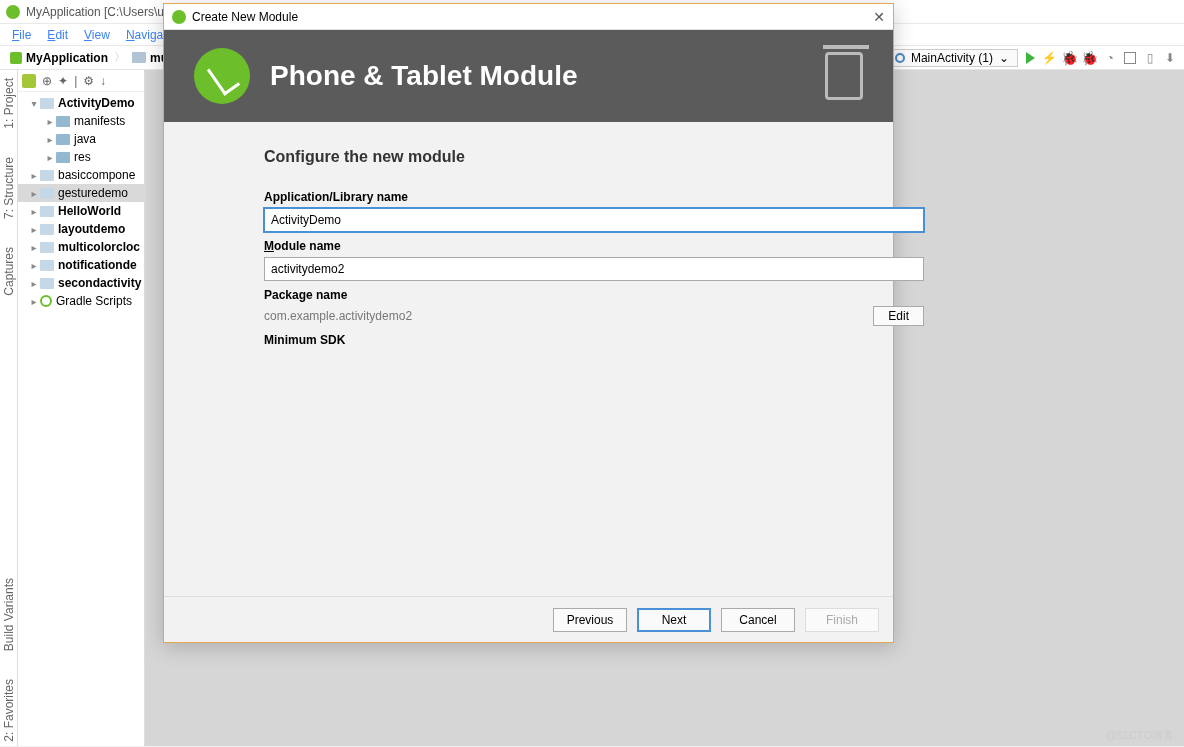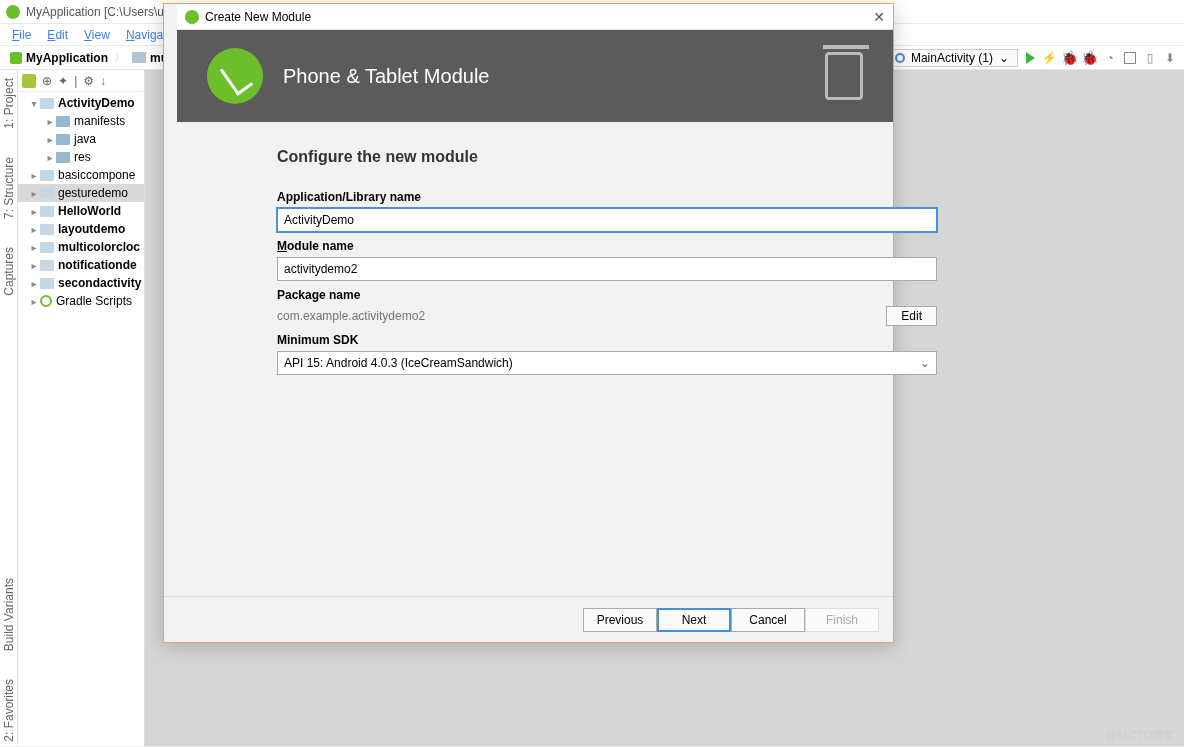--- a/index.html
+++ b/index.html
@@ -36,43 +36,43 @@
 .tr-arrow.exp::before{content:"▾";}
 .tr-arrow.col::before{content:"▸";}
 .tr-icon{width:14px;height:11px;margin-right:4px;border-radius:1px;}
 .tr-mod{background:#c4d8e8;}
 .tr-fold{background:#95b8d1;}
 .tr-gr{width:12px;height:12px;border:2px solid #6cbf2a;border-radius:50%;margin-right:4px;}
 .bold{font-weight:bold;}
 .ind1{padding-left:12px;}
 .ind2{padding-left:28px;}
 .content{flex:1;background:#d6d6d6;position:relative;}
-.dialog{position:absolute;left:163px;top:3px;width:731px;height:640px;background:#f2f2f2;border:1px solid #e0a94f;box-shadow:0 4px 20px rgba(0,0,0,.2);padding-left:13px;}
+.dialog{position:absolute;left:163px;top:3px;width:731px;height:640px;background:#f2f2f2;border:1px solid #e0a94f;box-shadow:0 4px 20px rgba(0,0,0,.2);}
 .dlg-title{height:26px;background:#fff;display:flex;align-items:center;padding:0 8px;border-bottom:1px solid #e0e0e0;}
 .dlg-title .as-ic{width:14px;height:14px;border-radius:50%;background:#6cbf2a;margin-right:6px;}
 .dlg-title .close{margin-left:auto;font-size:14px;color:#555;cursor:pointer;}
 .dlg-banner{height:92px;background:#5b5b5b;display:flex;align-items:center;padding:0 30px;color:#fff;}
 .banner-ic{width:56px;height:56px;border-radius:50%;background:#6cbf2a;margin-right:20px;position:relative;}
 .banner-ic::before{content:"";position:absolute;left:20px;top:14px;width:16px;height:28px;border:3px solid #fff;border-top:none;border-right:none;transform:rotate(-35deg);}
-.banner-title{font-size:20px;font-weight:400;}
+.banner-title{font-size:28px;font-weight:700;}
 .banner-dev{margin-left:auto;width:38px;height:48px;border:3px solid #bbb;border-radius:4px;position:relative;}
 .banner-dev::before{content:"";position:absolute;top:-10px;left:-5px;width:46px;height:4px;background:#bbb;}
 .dlg-body{padding:26px 100px;}
 .dlg-h{font-size:16px;font-weight:600;margin-bottom:24px;color:#333;}
 .fld{margin-bottom:7px;}
 .fld-lbl{font-weight:bold;margin-bottom:4px;}
 .fld-lbl u{text-decoration:underline;}
 .fld-input{width:660px;height:24px;padding:2px 6px;border:1px solid #aaa;background:#fff;outline:none;}
 .fld-input.focus{border:1px solid #4a90d9;box-shadow:0 0 0 1px #4a90d9;}
 .pkg-row{display:flex;align-items:center;width:660px;}
 .pkg-txt{color:#777;flex:1;}
 .edit-btn{border:1px solid #aaa;background:#fafafa;padding:2px 14px;cursor:pointer;}
 .sdk-select{width:660px;height:24px;border:1px solid #aaa;background:#fff;display:flex;align-items:center;padding:0 6px;cursor:pointer;}
 .sdk-select .chev{margin-left:auto;color:#666;}
-.dlg-footer{position:absolute;bottom:0;left:0;right:0;height:46px;border-top:1px solid #ddd;display:flex;align-items:center;justify-content:flex-end;padding:0 14px;background:#f2f2f2;}
+.dlg-footer{position:absolute;bottom:0;left:0;right:0;height:46px;border-top:1px solid #ddd;display:flex;align-items:center;justify-content:flex-end;padding:0 14px;gap:10px;background:#f2f2f2;}
 .dlg-btn{min-width:74px;height:24px;border:1px solid #aaa;background:#fafafa;cursor:pointer;}
 .dlg-btn.primary{border:2px solid #4a90d9;font-weight:400;}
 .dlg-btn.disabled{color:#aaa;border-color:#ddd;}
 .watermark{position:absolute;right:10px;bottom:4px;color:#ccc;font-size:11px;}
 </style>
 </head>
 <body>
 
 <div class="titlebar">
   <span class="as-icon"></span>
@@ -272,24 +272,20 @@
     <div class="fld">
       <div class="fld-lbl"><span>Package name</span></div>
       <div class="pkg-row">
         <span class="pkg-txt">com.example.activitydemo2</span>
         <button class="edit-btn">Edit</button>
       </div>
     </div>
 
     <div class="fld">
       <div class="fld-lbl"><span>Minimum SDK</span></div>
-      <div class="sdk-select">
-        <span>API 15: Android 4.0.3 (IceCreamSandwich)</span>
-        <span class="chev">⌄</span>
-      </div>
     </div>
   </div>
   <div class="dlg-footer">
     <button class="dlg-btn">Previous</button>
     <button class="dlg-btn primary">Next</button>
     <button class="dlg-btn">Cancel</button>
     <button class="dlg-btn disabled">Finish</button>
   </div>
 </div>
 

